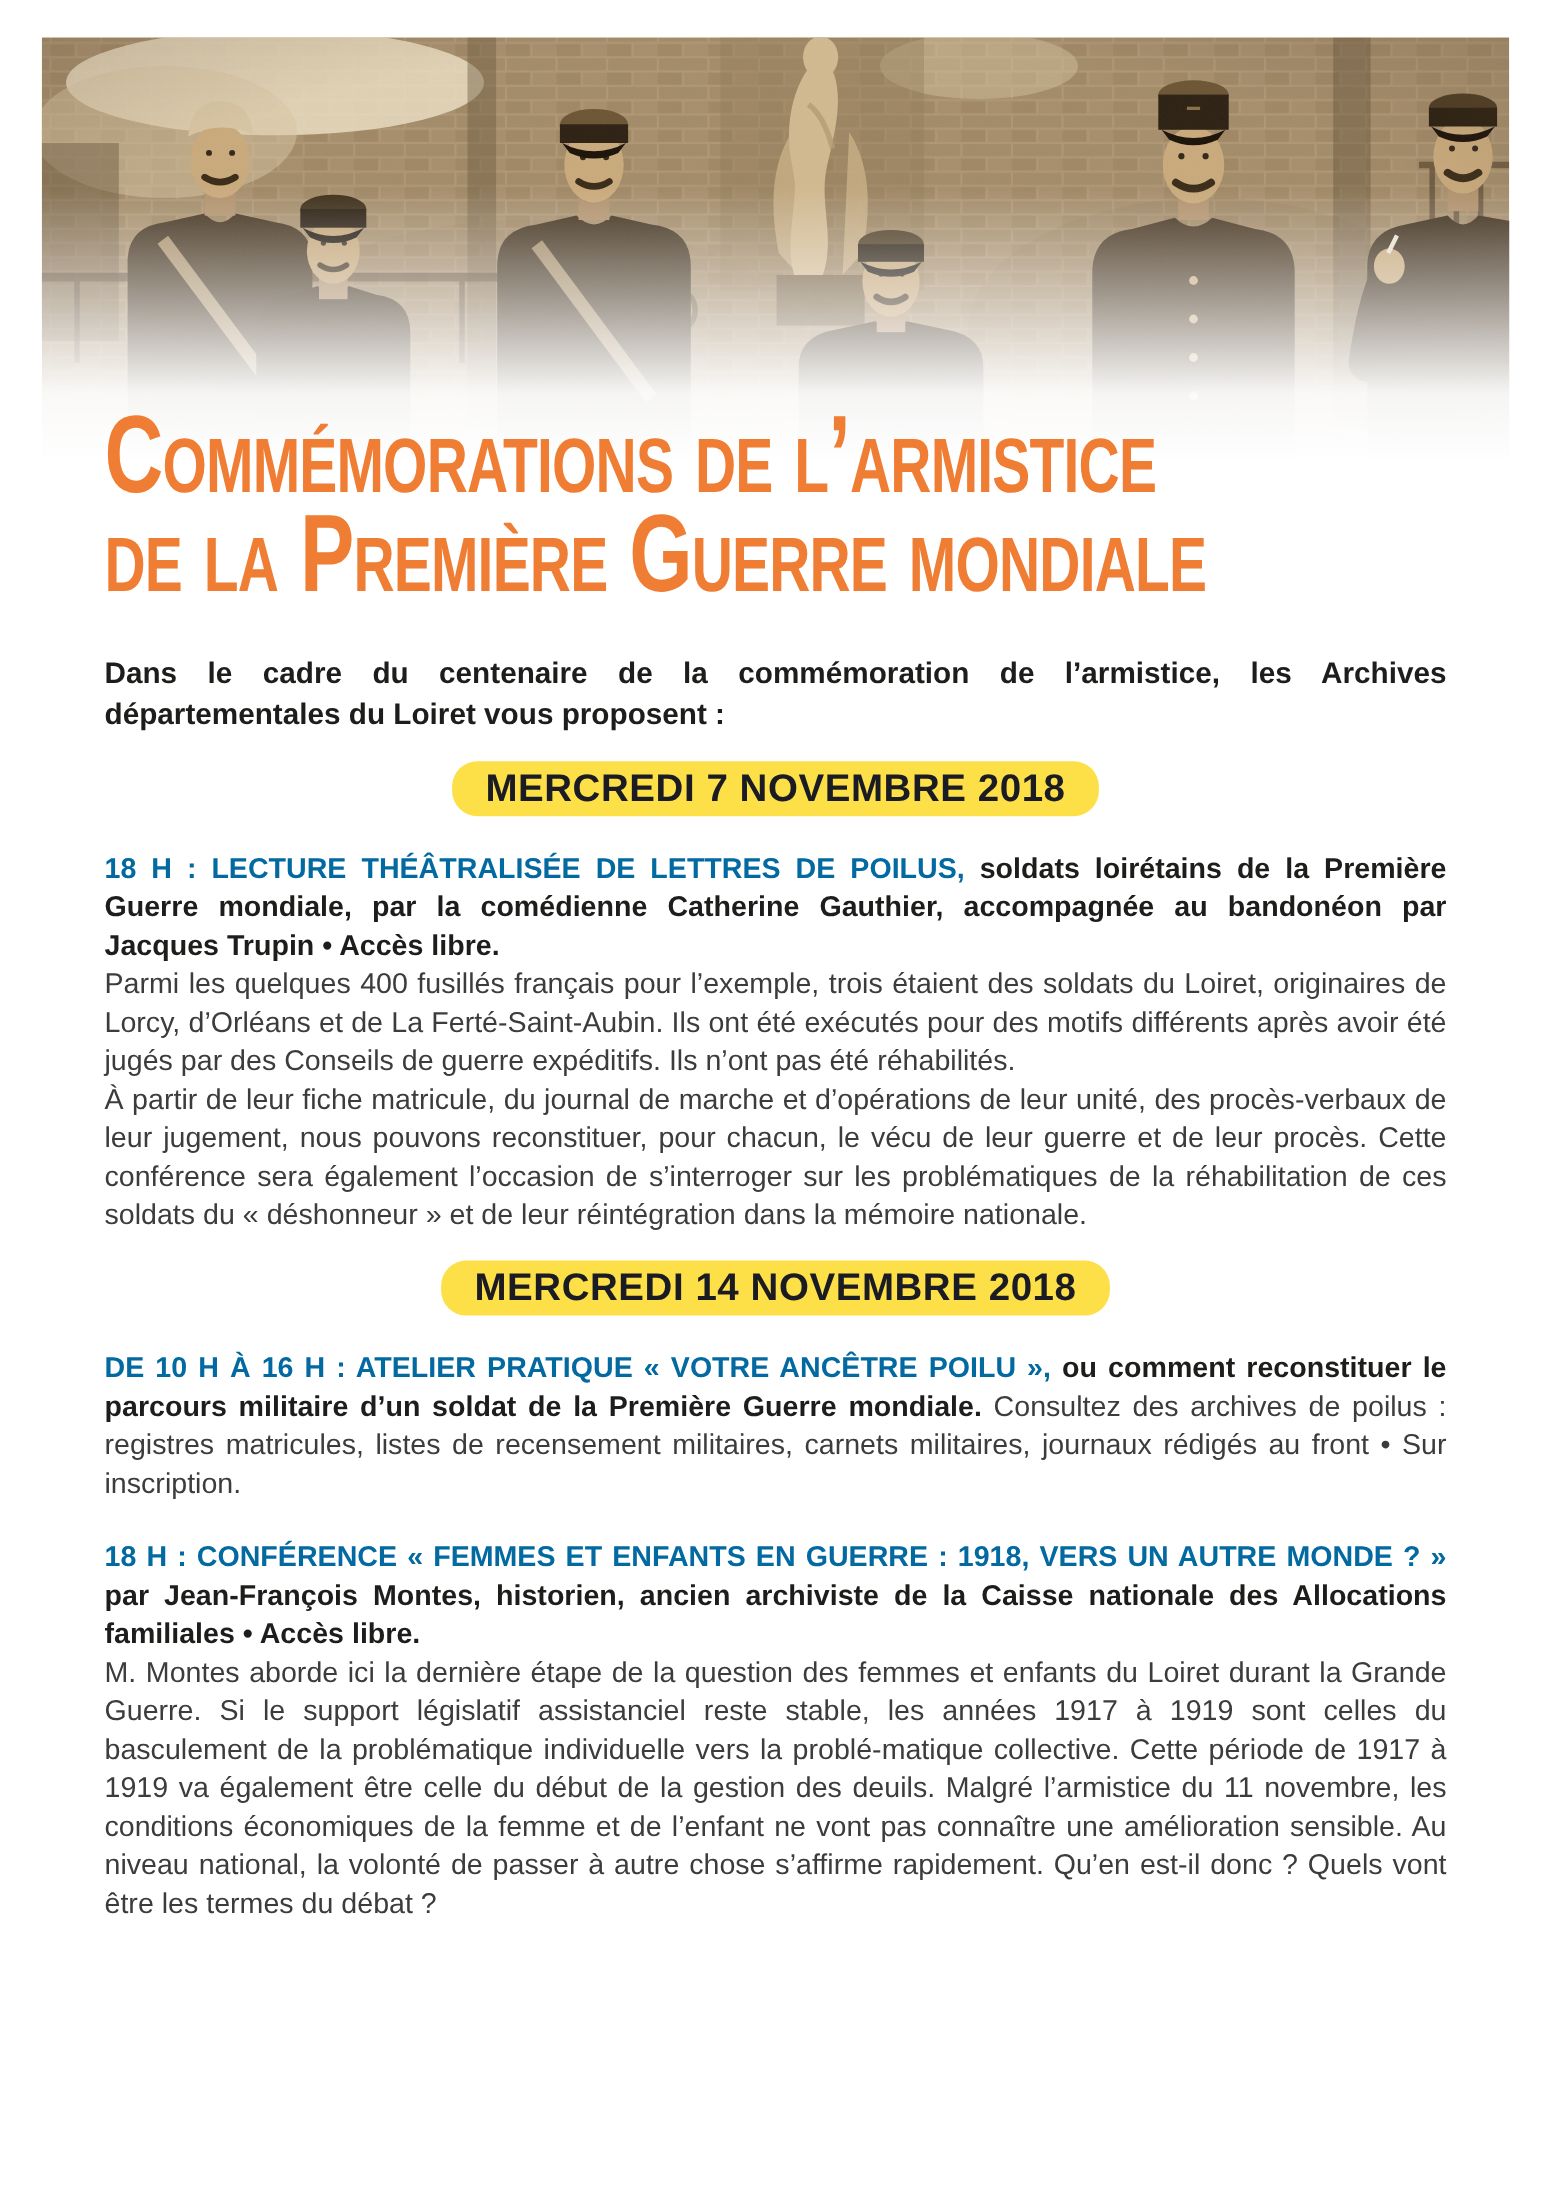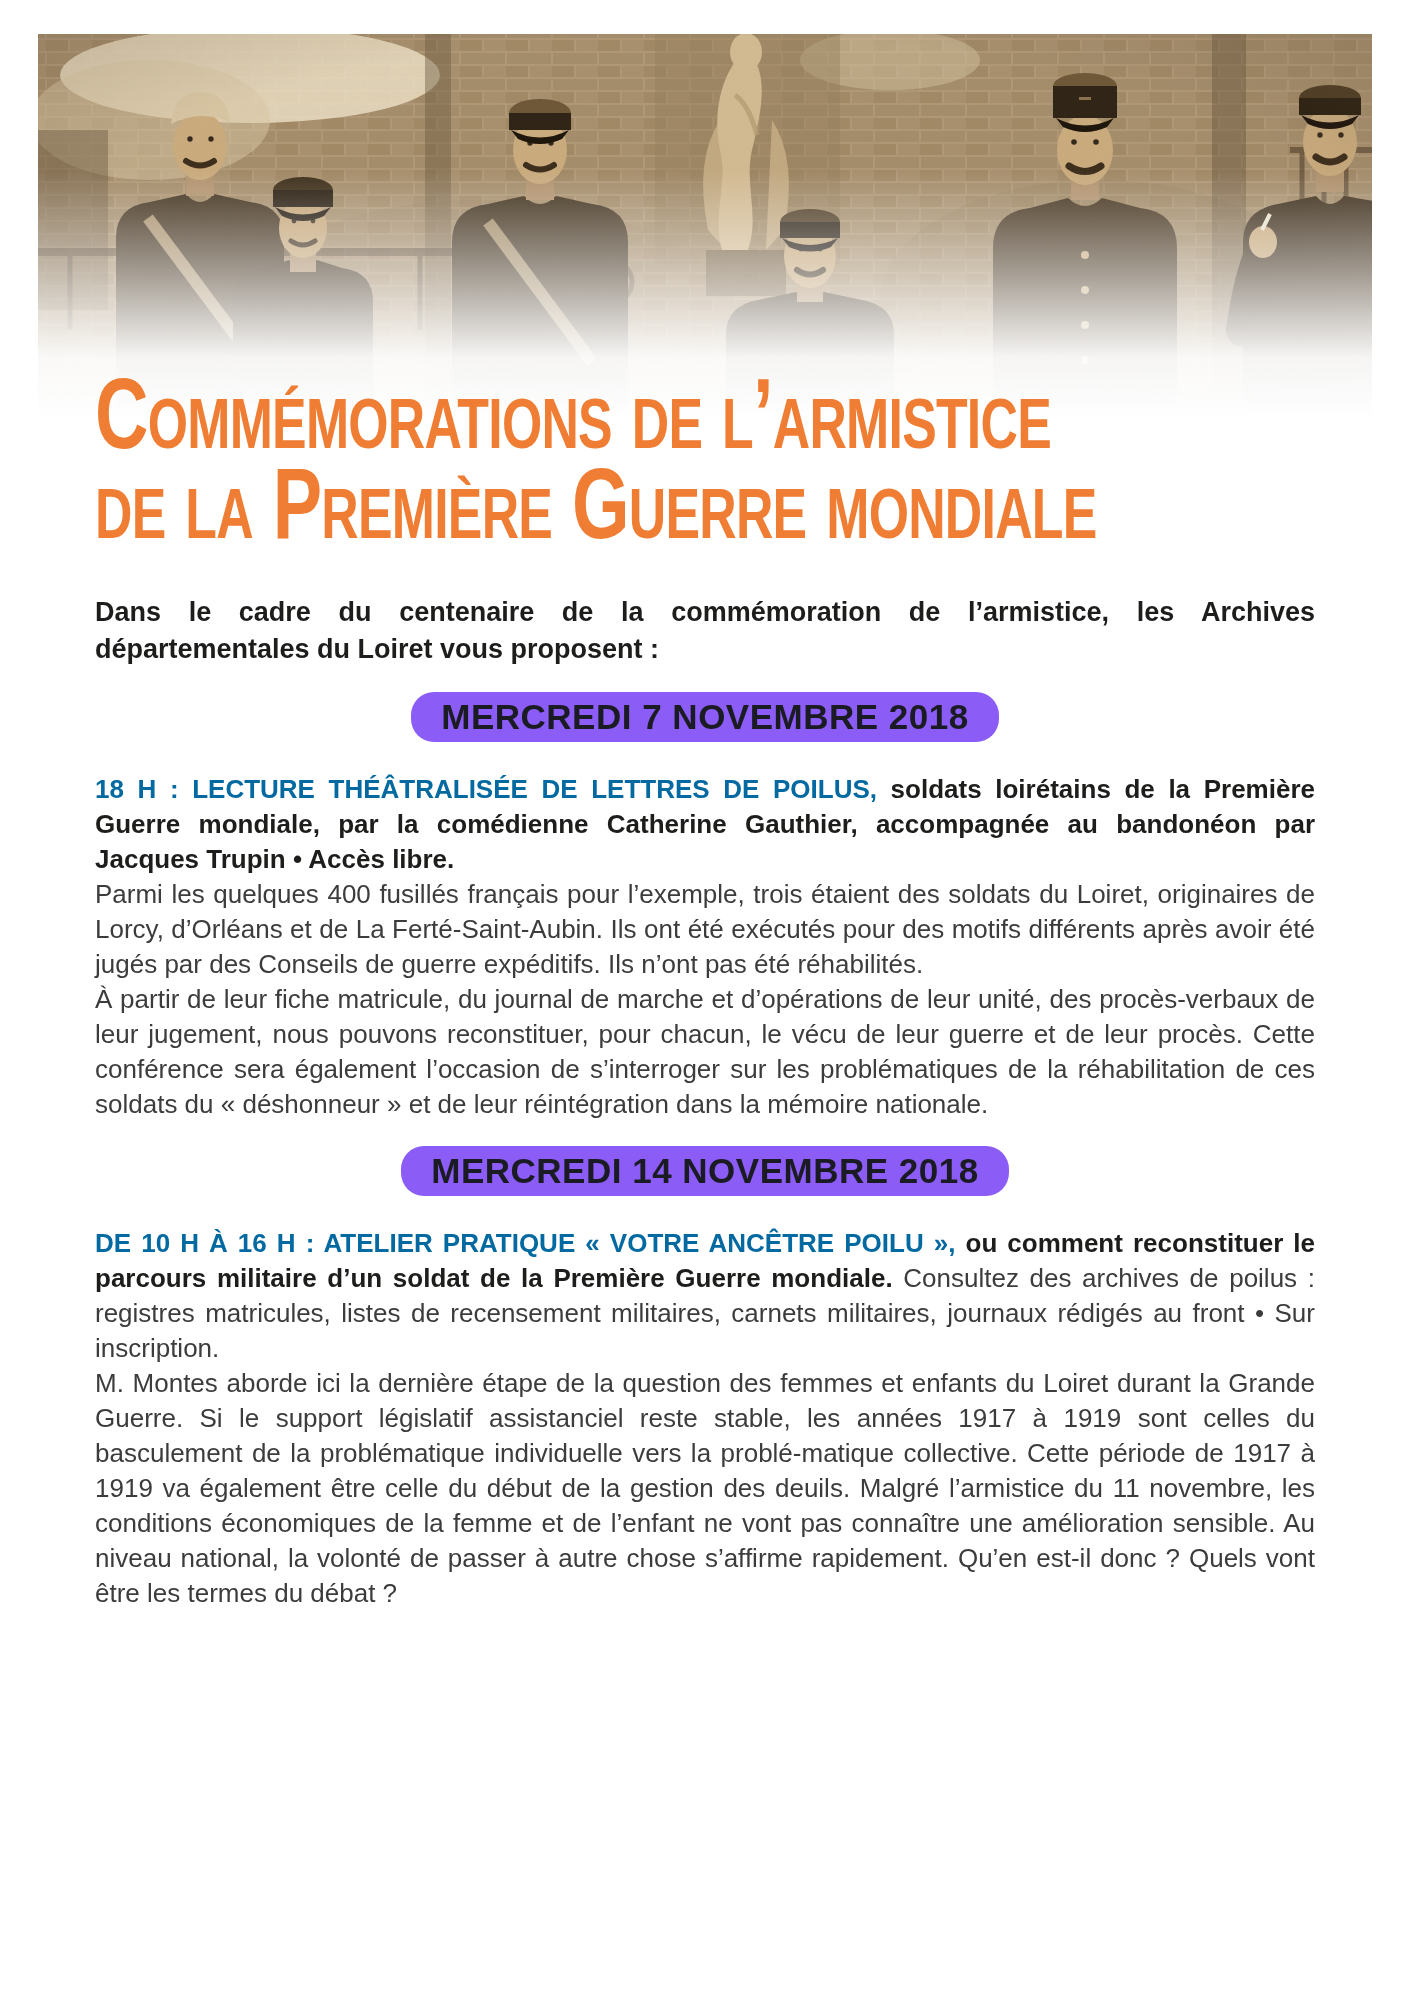--- a/index.html
+++ b/index.html
@@ -8,21 +8,21 @@
   .photo{display:block;}
   
   .title{margin:-52px 0 0 0;padding:0 0 0 95px;color:#ef7d33;font-weight:700;
          font-variant:small-caps;font-size:100px;line-height:90px;letter-spacing:-1px;
          position:relative;z-index:2;}
   .tline{display:block;transform:scaleX(0.74);transform-origin:left center;white-space:nowrap;}
   
   .content{position:relative;z-index:2;padding:0 95px;}
   .intro{margin:46px 0 0 0;font-size:27px;line-height:37px;font-weight:700;color:#1d1d1b;text-align:justify;}
   .band-row{margin:24px 0 0 0;text-align:center;}
-  .band{display:inline-block;background:#8b5cf6;color:#1b1b24;font-weight:700;
+  .band{display:inline-block;background:#fde047;color:#1b1b24;font-weight:700;
         font-size:35px;line-height:50px;padding:0 30px;letter-spacing:.5px;border-radius:23px;}
   p.event{margin:30px 0 0 0;font-size:26px;line-height:35px;text-align:justify;color:#3c3c3c;}
   p.event.tight{margin-top:32px;}
   p.body{margin:0;font-size:26px;line-height:35px;text-align:justify;color:#3c3c3c;}
   .hl{color:#0369a1;font-weight:700;}
   .b{color:#1d1d1b;font-weight:700;}
 </style>
 </head>
 <body>
 
@@ -196,16 +196,17 @@
 
     <p class="body">Parmi les quelques 400 fusillés français pour l’exemple, trois étaient des soldats du Loiret, originaires de Lorcy, d’Orléans et de La Ferté-Saint-Aubin. Ils ont été exécutés pour des motifs différents après avoir été jugés par des Conseils de guerre expéditifs. Ils n’ont pas été réhabilités.</p>
     <p class="body">À partir de leur fiche matricule, du journal de marche et d’opérations de leur unité, des procès-verbaux de leur jugement, nous pouvons reconstituer, pour chacun, le vécu de leur guerre et de leur procès. Cette conférence sera également l’occasion de s’interroger sur les problématiques de la réhabilitation de ces soldats du « déshonneur » et de leur réintégration dans la mémoire nationale.</p>
 
     <div class="band-row">
       <span class="band">MERCREDI 14 NOVEMBRE 2018</span>
     </div>
 
     <p class="event"><span class="hl">DE 10 H À 16 H : ATELIER PRATIQUE « VOTRE ANCÊTRE POILU »,</span><span class="b"> ou comment reconstituer le parcours militaire d’un soldat de la Première Guerre mondiale.</span><span> Consultez des archives de poilus : registres matricules, listes de recensement militaires, carnets militaires, journaux rédigés au front • Sur inscription.</span></p>
 
+    <p class="event tight"><span class="hl">18 H : CONFÉRENCE « FEMMES ET ENFANTS EN GUERRE : 1918, VERS UN AUTRE MONDE ? »</span><span class="b"> par Jean-François Montes, historien, ancien archiviste de la Caisse nationale des Allocations familiales • Accès libre.</span></p>
     <p class="body">M. Montes aborde ici la dernière étape de la question des femmes et enfants du Loiret durant la Grande Guerre. Si le support législatif assistanciel reste stable, les années 1917 à 1919 sont celles du basculement de la problématique individuelle vers la problé-matique collective. Cette période de 1917 à 1919 va également être celle du début de la gestion des deuils. Malgré l’armistice du 11 novembre, les conditions économiques de la femme et de l’enfant ne vont pas connaître une amélioration sensible. Au niveau national, la volonté de passer à autre chose s’affirme rapidement. Qu’en est-il donc ? Quels vont être les termes du débat ?</p>
 
   </div>
 </div>
 
 </body></html>

